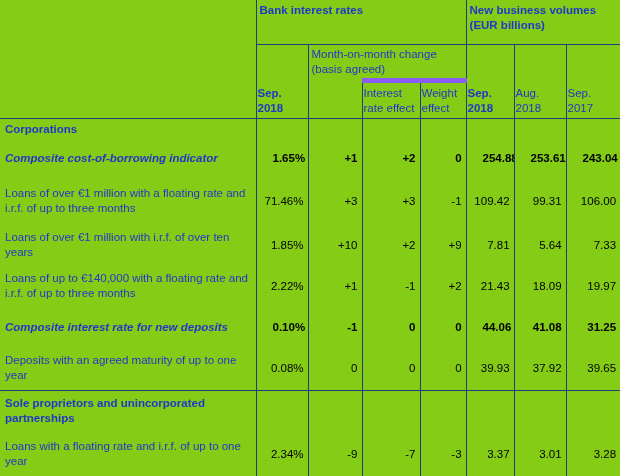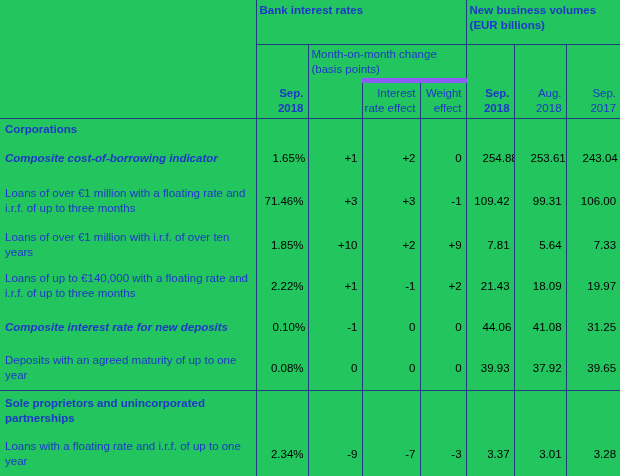--- a/index.html
+++ b/index.html
@@ -1,17 +1,17 @@
 <!DOCTYPE html>
 <html><head>
 <meta charset="utf-8">
 <style>
   html, body { margin: 0; padding: 0; background: #ffffff; }
   .page {
-    width: 620px; height: 476px; background: #22c55e;
+    width: 620px; height: 476px; background: #84cc16;
     font-family: "Liberation Sans", sans-serif;
     font-size: 11.5px; color: #000;
     overflow: hidden;
   }
   table.tbl {
     border-collapse: collapse; table-layout: fixed;
     width: 620px;
   }
   td {
     padding: 0; vertical-align: middle; overflow: hidden;
@@ -20,29 +20,29 @@
   
   .bl { border-left: 1px solid #1f3d80; }
   .bt { border-top: 5px solid #8b5cf6; }
   .bb { border-bottom: 1px solid #1f3d80; }
   tr.sep td { border-top: 1px solid #1f3d80; }
 
   
   .hdr { color: #2038c8; }
   .group { font-weight: bold; vertical-align: top; padding: 3px 2px 0 3px; white-space: pre-line; }
   .mom { vertical-align: top; padding: 2px 2px 0 3px; white-space: pre-line; }
-  .colhead { vertical-align: bottom; text-align: right; padding: 0 4px 2px 1px; white-space: pre-line; }
+  .colhead { vertical-align: bottom; text-align: left; padding: 0 4px 2px 1px; white-space: pre-line; }
   .bold { font-weight: bold; }
 
   
   .lbl { padding-left: 5px; padding-right: 3px; color: #2038c8; }
   tr.section .lbl { font-weight: bold; margin-top: 16px; }
   tr.composite .lbl { font-weight: bold; font-style: italic; }
   tr.item .lbl { }
-  tr.composite .num { font-weight: normal; padding-left: 16px; }
+  tr.composite .num { font-weight: bold; padding-left: 16px; }
   .num { text-align: right; padding-right: 4px; color: #000; }
 </style>
 </head>
 <body>
 
 <div class="page">
 <table class="tbl">
   <colgroup>
     <col style="width:256px">
         <col style="width:52px">
@@ -59,21 +59,21 @@
     <td></td>
     <td colspan="4" class="bl bb hdr group">Bank interest rates</td>
     <td colspan="3" class="bl bb hdr group">New business volumes
 (EUR billions)</td>
   </tr>
   <tr style="height:36px">
     <td></td>
     <td rowspan="2" class="bl hdr colhead bold">Sep.
 2018</td>
     <td colspan="3" class="bl hdr mom">Month-on-month change
-(basis points)</td>
+(basis agreed)</td>
     <td rowspan="2" class="bl hdr colhead bold">Sep.
 2018</td>
     <td rowspan="2" class="bl hdr colhead">Aug.
 2018</td>
     <td rowspan="2" class="bl hdr colhead">Sep.
 2017</td>
   </tr>
   <tr style="height:38px">
     <td></td>
     <td class="bl"></td>

